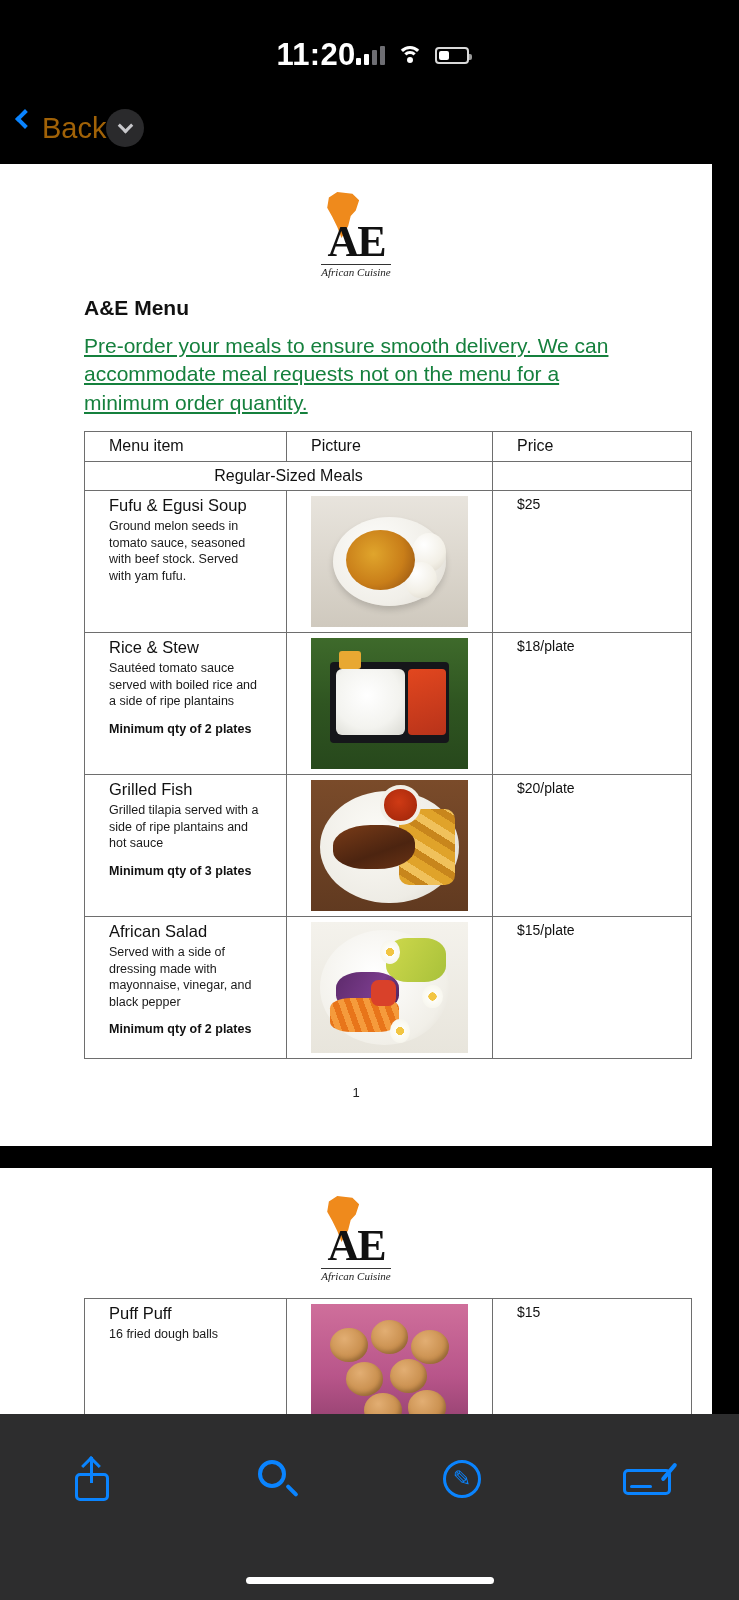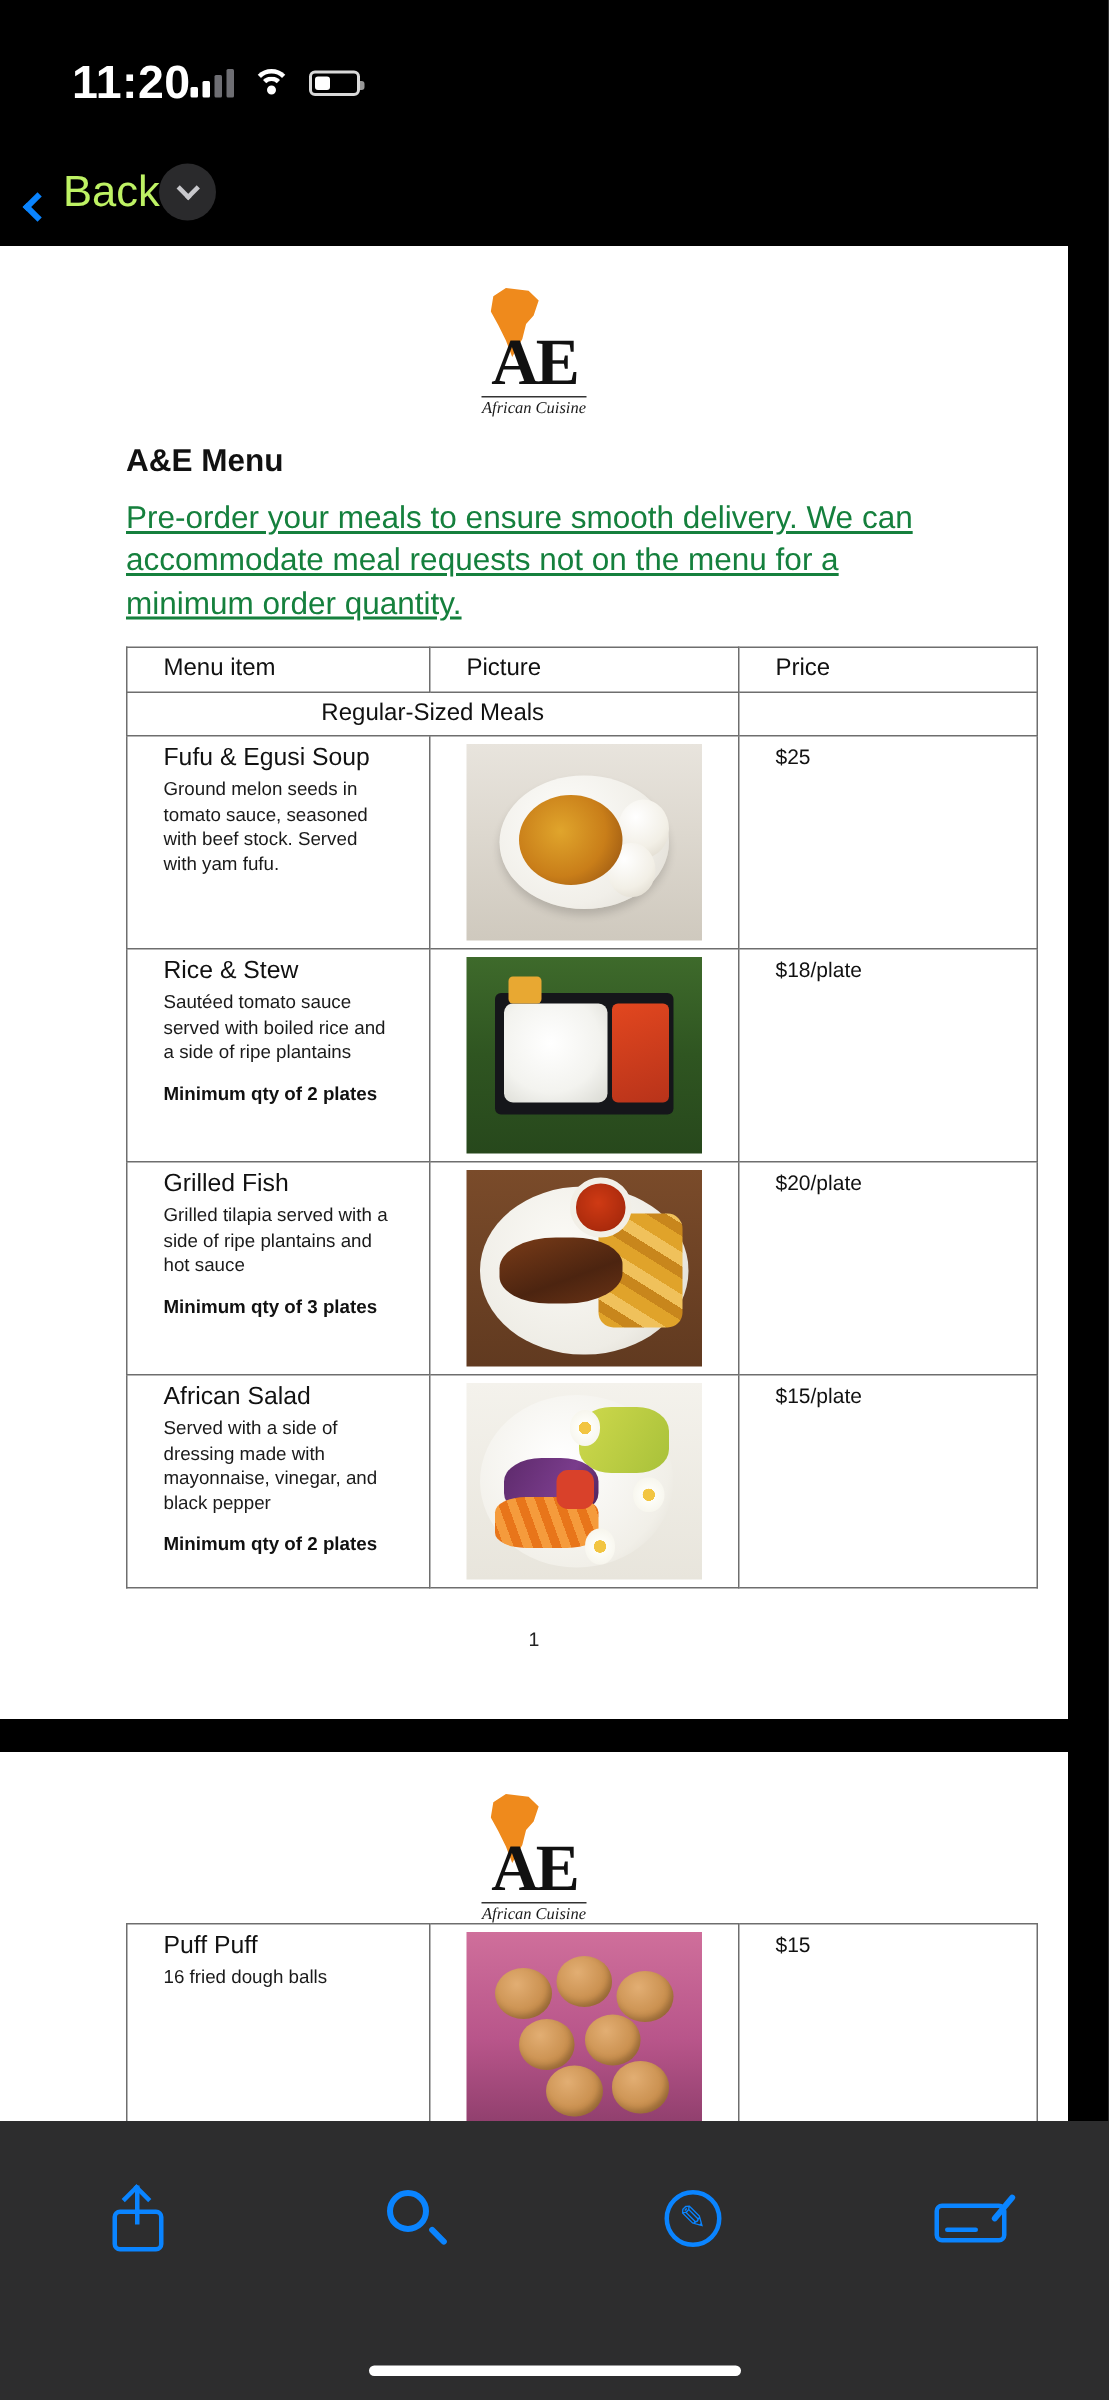--- a/index.html
+++ b/index.html
@@ -14,21 +14,21 @@
     width: 739px; height: 1600px;
     background: #000;
     overflow: hidden;
   }
 
   
   .statusbar {
     height: 92px;
     display: flex;
     align-items: center;
-    justify-content: flex-start;
+    justify-content: center;
     padding: 18px 42px 0 48px;
     color: #fff;
   }
   .status-time {
     font-size: 31px;
     font-weight: 600;
     letter-spacing: 0.3px;
   }
   .status-right {
     display: flex;
@@ -79,22 +79,22 @@
   .navbar {
     height: 72px;
     display: flex;
     align-items: center;
     padding: 0 24px 0 18px;
     color: #fff;
     background: #000;
   }
   .back {
     display: flex;
-    align-items: flex-end;
-    color: #bef264;
+    align-items: flex-start;
+    color: #a16207;
     font-size: 29px;
     gap: 8px;
     cursor: pointer;
   }
   .chev-left {
     width: 14px; height: 14px;
     border-left: 4px solid #0a84ff;
     border-bottom: 4px solid #0a84ff;
     transform: rotate(45deg);
     margin-right: 2px;
@@ -174,21 +174,21 @@
   }
   .logo .sub {
     font-family: "Liberation Serif", serif;
     font-style: italic;
     font-size: 11px;
     color: #1b1b1b;
     border-top: 1px solid #333;
     padding-top: 1px;
   }
 
-  .doc-body { padding: 0 84px; }
+  .doc-body { padding: 0 84px; margin-top: 16px; }
   .menu-title {
     font-size: 21px;
     font-weight: 700;
     color: #111;
     margin: 18px 0 12px 0;
   }
   .intro {
     font-size: 21px;
     line-height: 1.35;
     color: #15803d;

